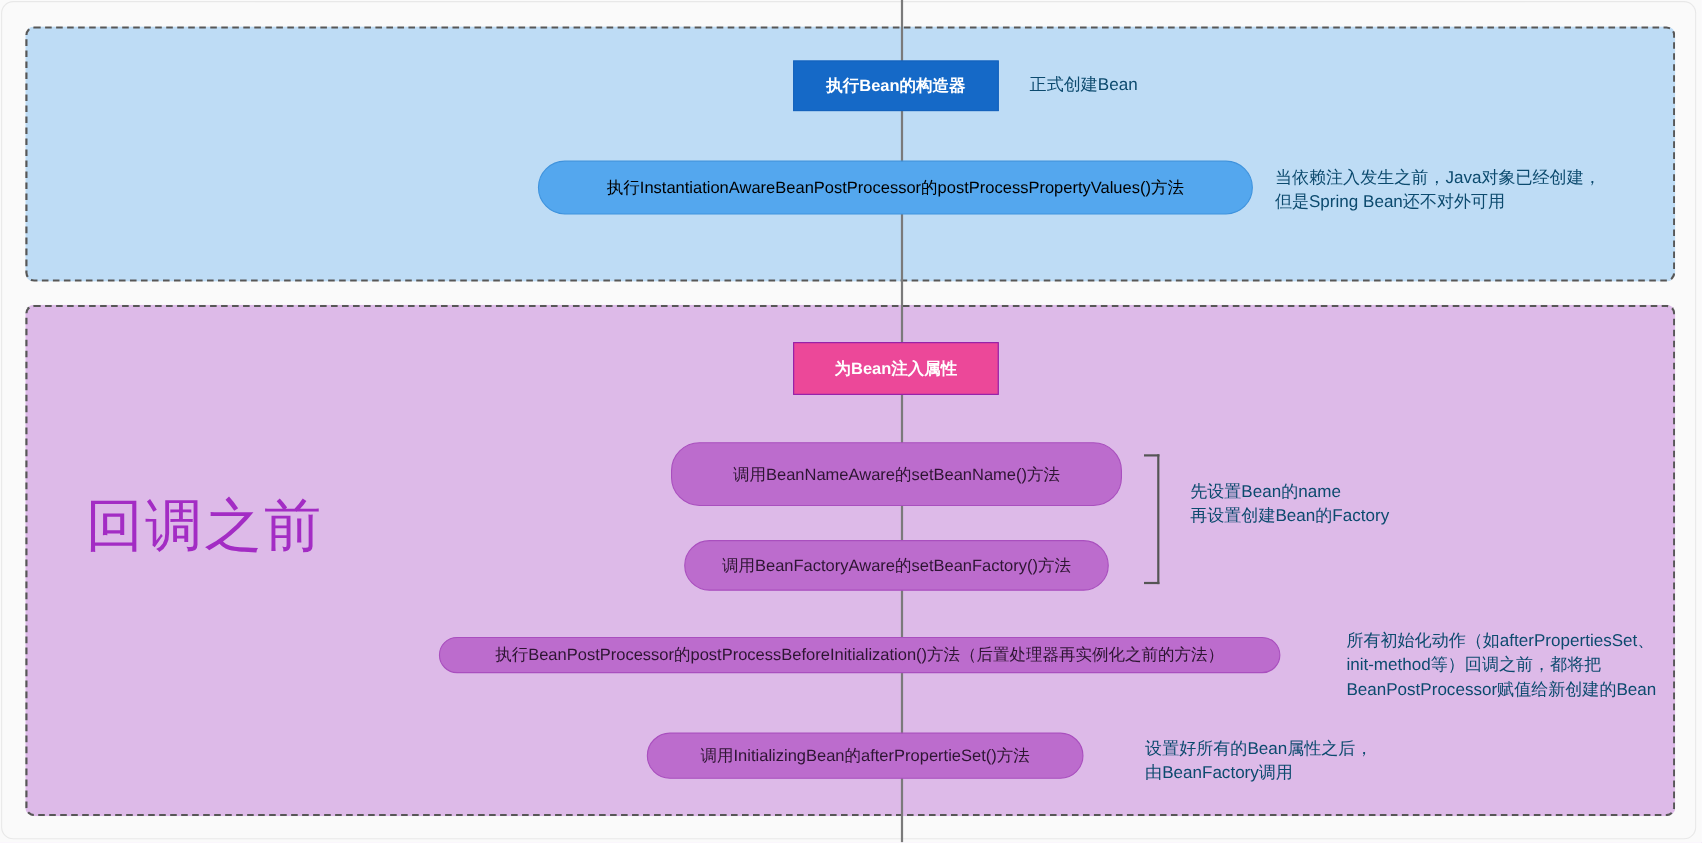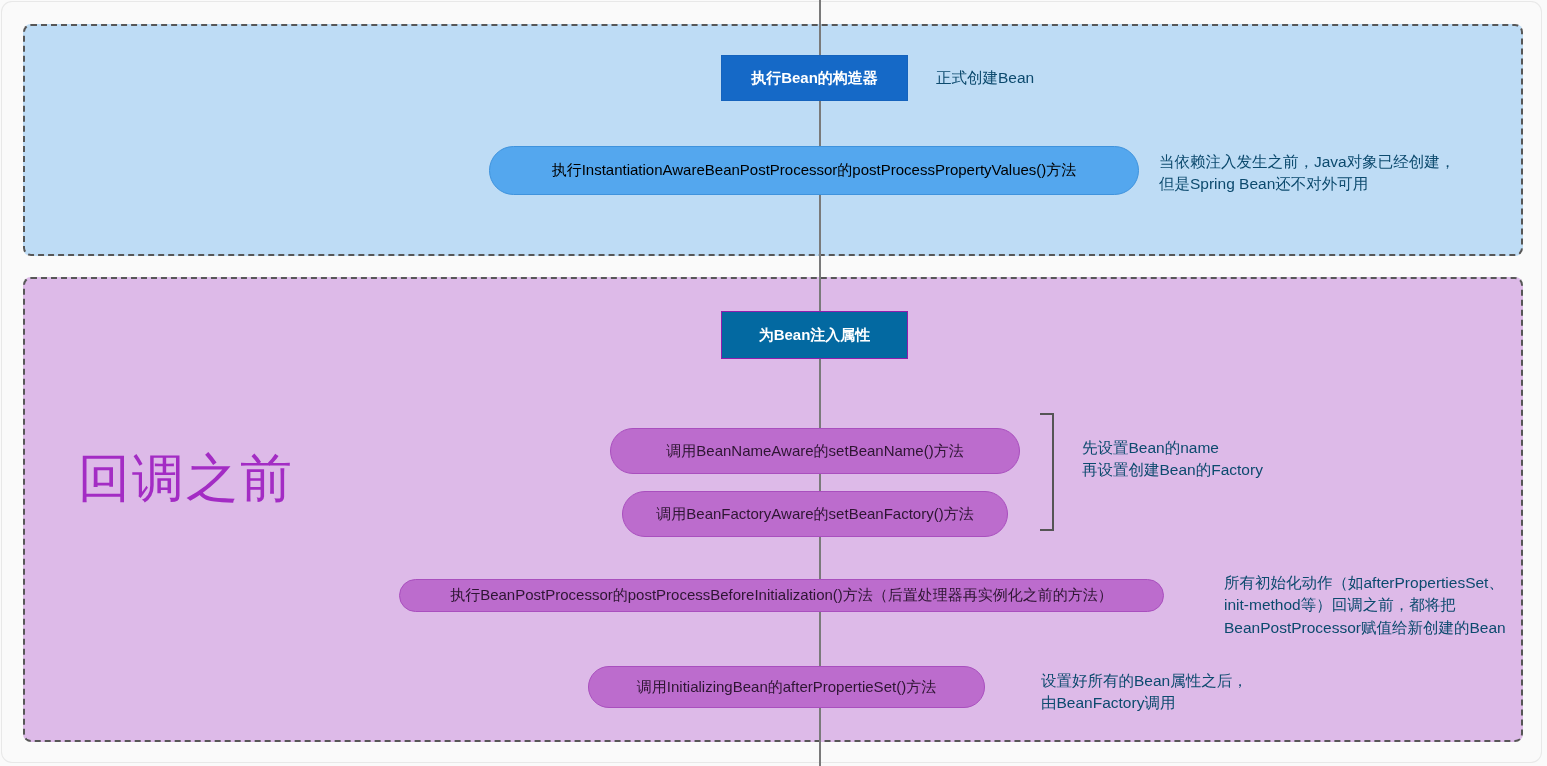--- a/index.html
+++ b/index.html
@@ -88,21 +88,21 @@
     width: 187px; height: 46px;
     background: #1569c7;
     border: 1px solid #1563bd;
     color: #ffffff;
     font-size: 15px;
     font-weight: bold;
   }
   .node.rect-purple {
     left: 721px; top: 311px;
     width: 187px; height: 48px;
-    background: #0369a1;
+    background: #ec4899;
     border: 1px solid #8f1dac;
     color: #ffffff;
     font-size: 15px;
     font-weight: bold;
   }
   .node.pill-blue {
     left: 489px; top: 146px;
     width: 650px; height: 49px;
     background: #54a7ee;
     border: 1px solid #3f93dd;
@@ -110,21 +110,21 @@
     color: #000000;
     font-size: 15px;
   }
   .node.pill-purple {
     background: #bc6ccd;
     border: 1px solid #a94fbe;
     border-radius: 26px;
     color: #2e1533;
     font-size: 15px;
   }
-  .node.pill-name   { left: 610px; top: 402px;  width: 410px; height: 46px; margin-top: 26px; }
+  .node.pill-name   { left: 610px; top: 402px;  width: 410px; height: 58px; }
   .node.pill-factory{ left: 622px; top: 491px;  width: 386px; height: 46px; }
   .node.pill-bpp    { left: 399px; top: 579px;  width: 765px; height: 33px; }
   .node.pill-init   { left: 588px; top: 666px;  width: 397px; height: 42px; }
 
   
   .annot {
     position: absolute;
     color: #0c4a6e;
     font-size: 15.5px;
     line-height: 1.45;

